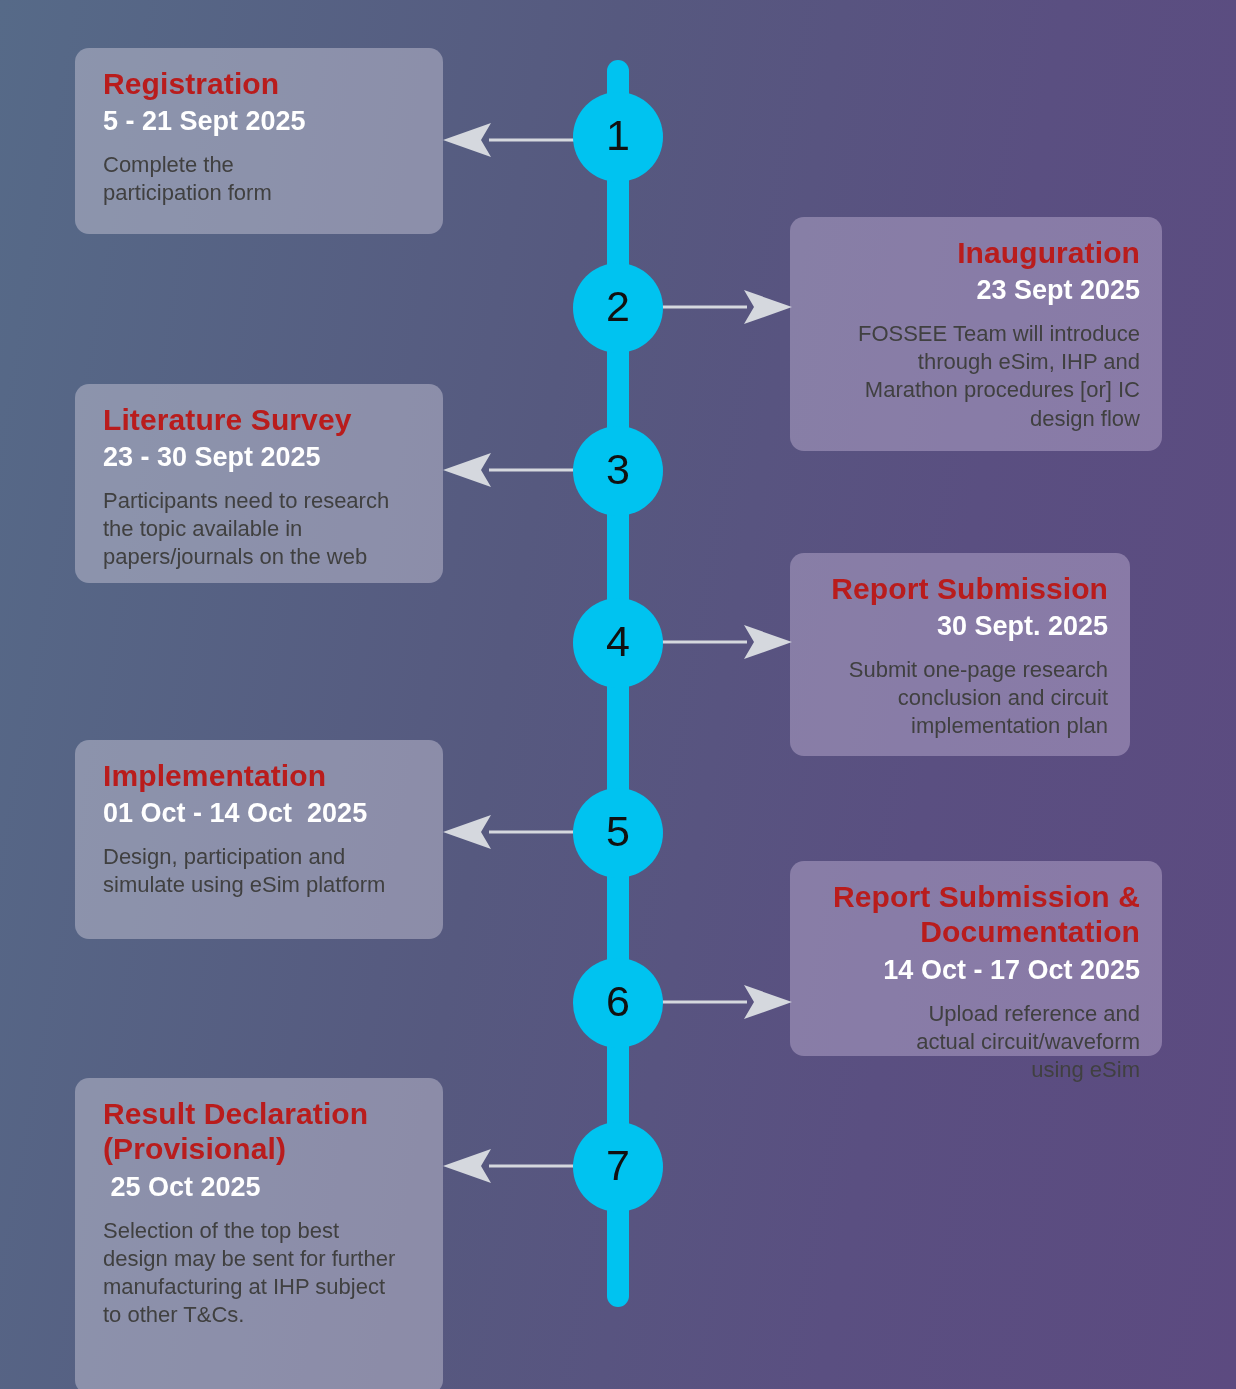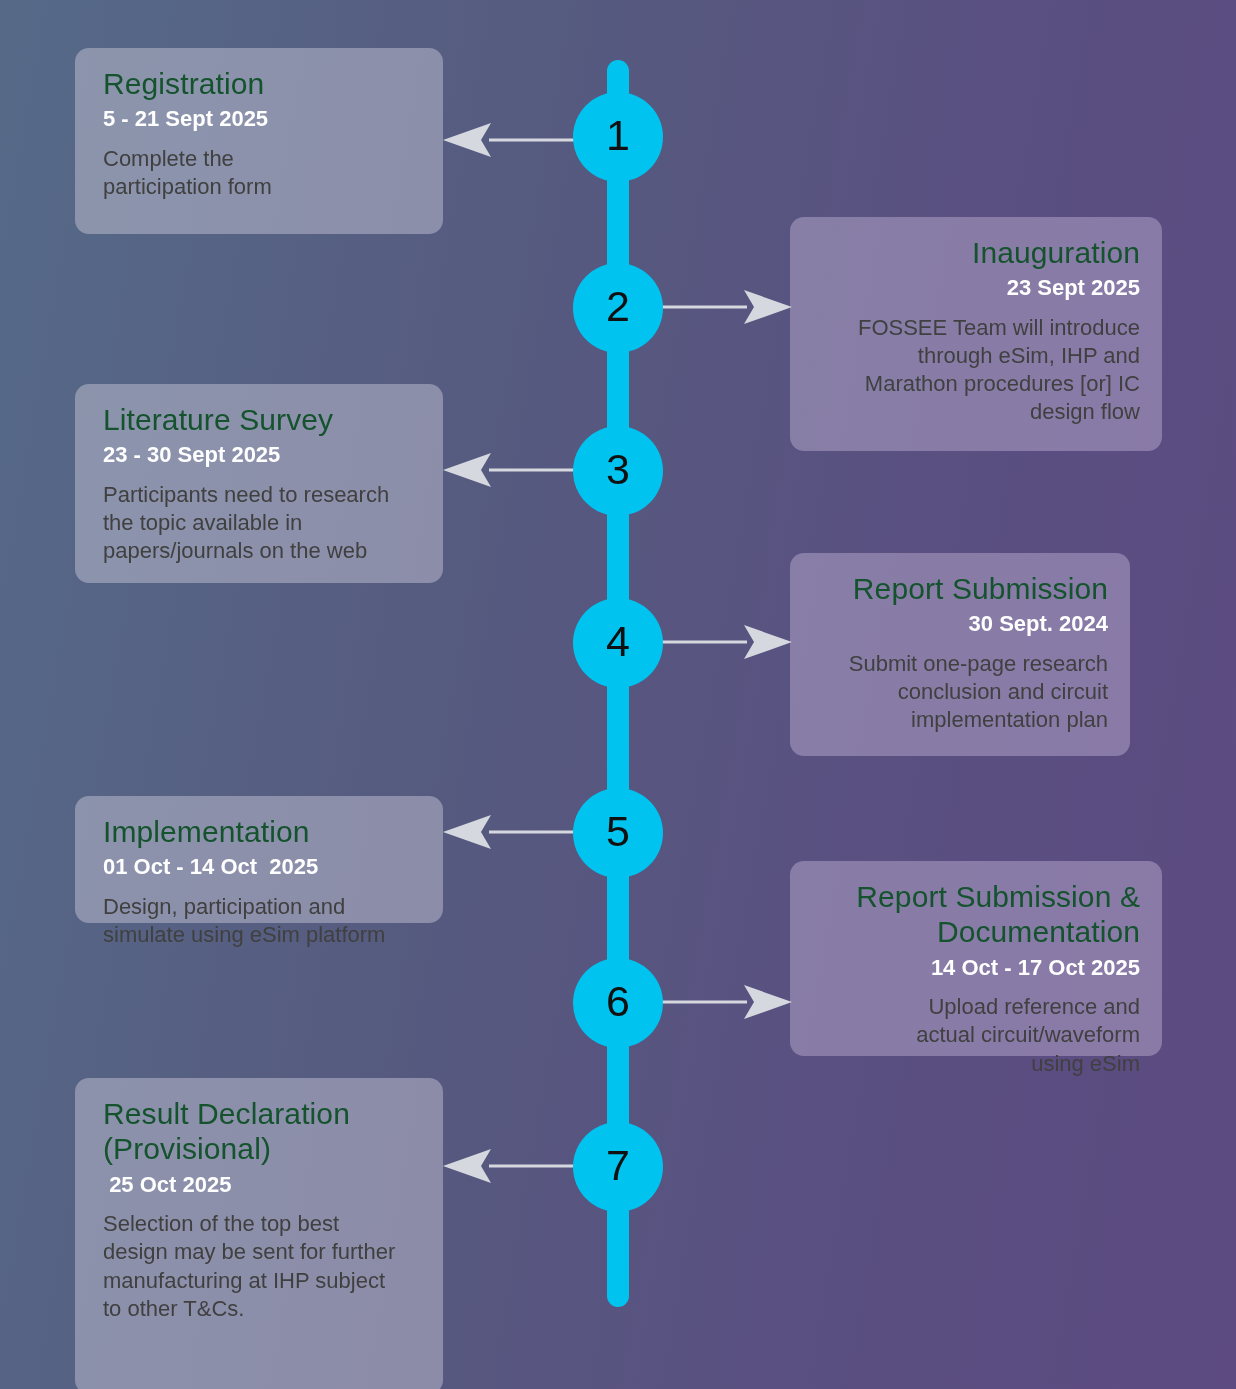--- a/index.html
+++ b/index.html
@@ -68,49 +68,49 @@
     border-radius: 14px;
     padding: 18px 22px 20px 28px;
     box-sizing: border-box;
     z-index: 2;
   }
   .card.left  { background: rgba(214, 212, 226, 0.42); }
   .card.right { background: rgba(214, 196, 230, 0.38); text-align: right; }
 
   .card h2 {
     margin: 0 0 2px 0;
-    color: #14532d;
+    color: #b91c1c;
     font-size: 30px;
-    font-weight: 400;
+    font-weight: 700;
     line-height: 1.18;
     letter-spacing: 0.1px;
   }
   .card .date {
     margin: 4px 0 0 0;
     color: #FFFFFF;
-    font-size: 22px;
+    font-size: 27px;
     font-weight: 700;
     line-height: 1.25;
     white-space: pre-wrap;
   }
   .card .desc {
     margin: 12px 0 0 0;
     color: #404040;
     font-size: 22px;
     font-weight: 400;
     line-height: 1.28;
     white-space: pre-line;
   }
 
   
   #card-1 { left: 75px;  top: 48px;   width: 368px; height: 186px; }
   #card-2 { left: 790px; top: 217px;  width: 372px; height: 234px; }
   #card-3 { left: 75px;  top: 384px;  width: 368px; height: 199px; }
   #card-4 { left: 790px; top: 553px;  width: 340px; height: 203px; }
-  #card-5 { left: 75px;  top: 796px;  width: 368px; height: 127px; }
+  #card-5 { left: 75px;  top: 740px;  width: 368px; height: 199px; }
   #card-6 { left: 790px; top: 861px;  width: 372px; height: 195px; }
   #card-7 { left: 75px;  top: 1078px; width: 368px; height: 316px; }
 
   
   #node-1 { top: 92px; }
   #node-2 { top: 263px; }
   #node-3 { top: 426px; }
   #node-4 { top: 598px; }
   #node-5 { top: 788px; }
   #node-6 { top: 958px; }
@@ -178,21 +178,21 @@
       <path d="M132 18.5 L46 18.5 L46 15.5 L132 15.5 Z" fill="#D5D8DE"></path>
       <path d="M0 17 L48 0 L38 17 L48 34 Z" fill="#D5D8DE"></path>
     </svg>
   </div>
   <div class="node" id="node-3">
     <span>3</span>
   </div>
 
   <div class="card right" id="card-4">
     <h2>Report Submission</h2>
-    <p class="date">30 Sept. 2024</p>
+    <p class="date">30 Sept. 2025</p>
     <p class="desc">Submit one-page research
 conclusion and circuit
 implementation plan</p>
   </div>
   <div class="connector" id="conn-4">
     <svg width="131" height="36" viewBox="0 0 131 36">
       <path d="M0 15.5 L86 15.5 L86 18.5 L0 18.5 Z" fill="#D5D8DE"></path>
       <path d="M131 17 L83 0 L93 17 L83 34 Z" fill="#D5D8DE"></path>
     </svg>
   </div>

